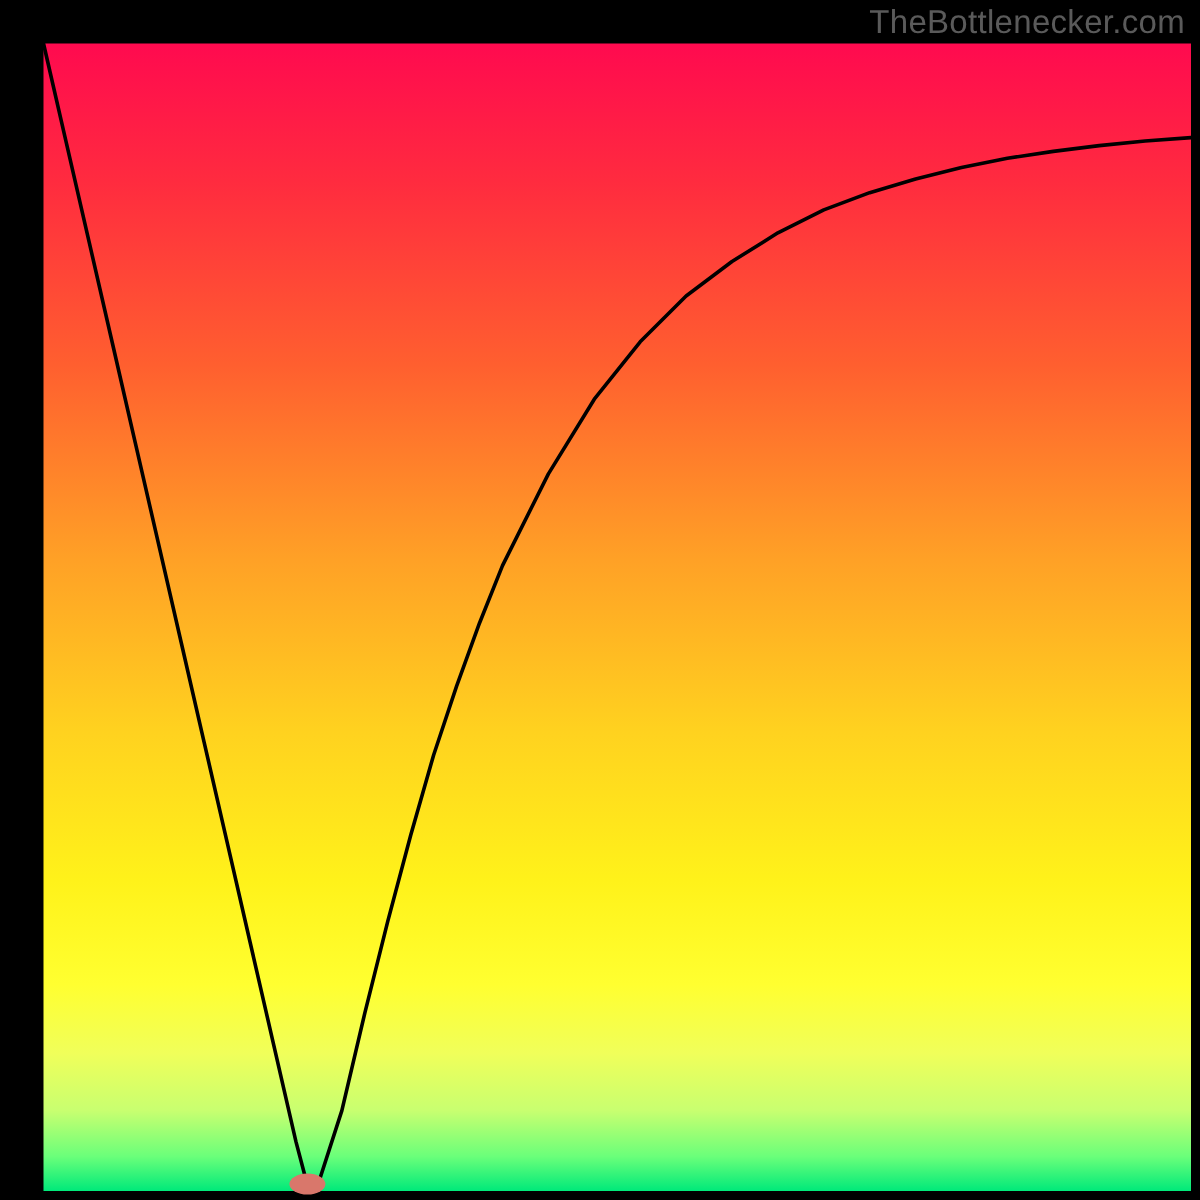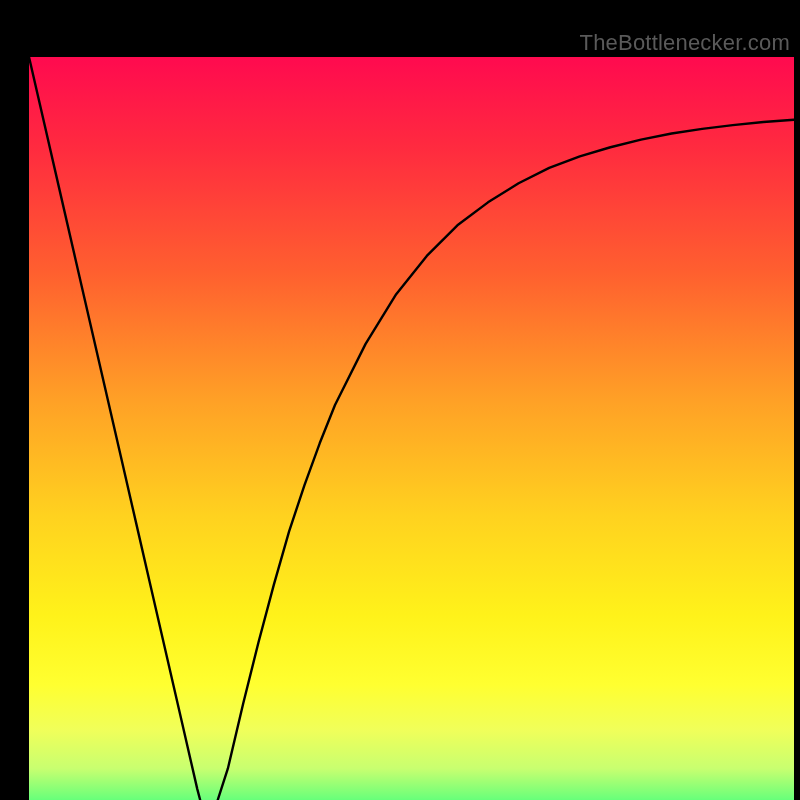--- a/index.html
+++ b/index.html
@@ -8,21 +8,20 @@
     width: 800px;
     height: 800px;
     overflow: hidden;
     background: #000;
     font-family: Arial, Helvetica, sans-serif;
   }
   .chart-container {
     position: relative;
     width: 800px;
     height: 615px;
-    margin-top: 28px;
   }
   svg.bg {
     position: absolute;
     top: 0;
     left: 0;
   }
   .watermark {
     position: absolute;
     top: 2px;
     right: 10px;

